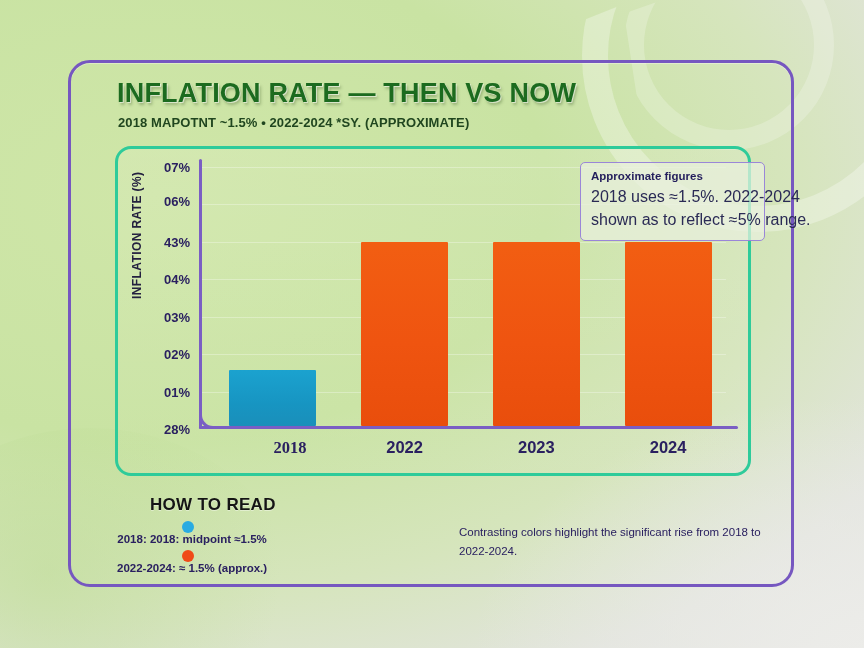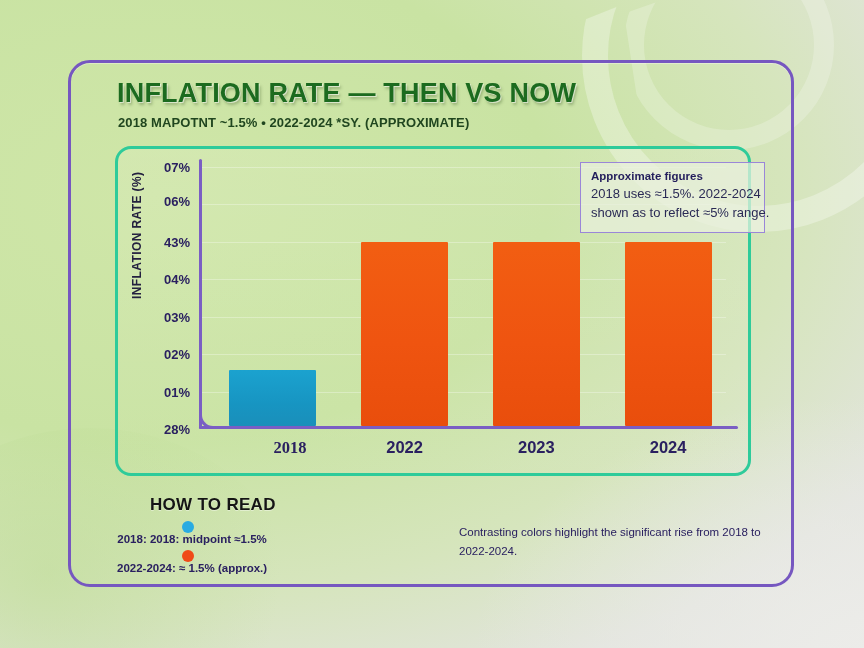--- a/index.html
+++ b/index.html
@@ -168,32 +168,32 @@
     white-space: nowrap;
   }
 
   
   .note {
     position: absolute;
     left: 462px; top: 13px;
     width: 185px;
     padding: 7px 9px 9px 10px;
     border: 1.5px solid #9a86d8;
-    border-radius: 0;
+    border-radius: 5px;
     background: rgba(233,240,222,0.72);
     box-sizing: border-box;
   }
   .note-title {
     font-size: 11.5px;
     font-weight: bold;
     color: #231d5c;
     margin-bottom: 3px;
   }
   .note-line {
-    font-size: 13px;
+    font-size: 16px;
     color: #2a2a55;
     line-height: 1.45;
     white-space: nowrap;
   }
 
   
   .howto {
     position: absolute;
     left: 66px; top: 432px;
     font-size: 17px;

